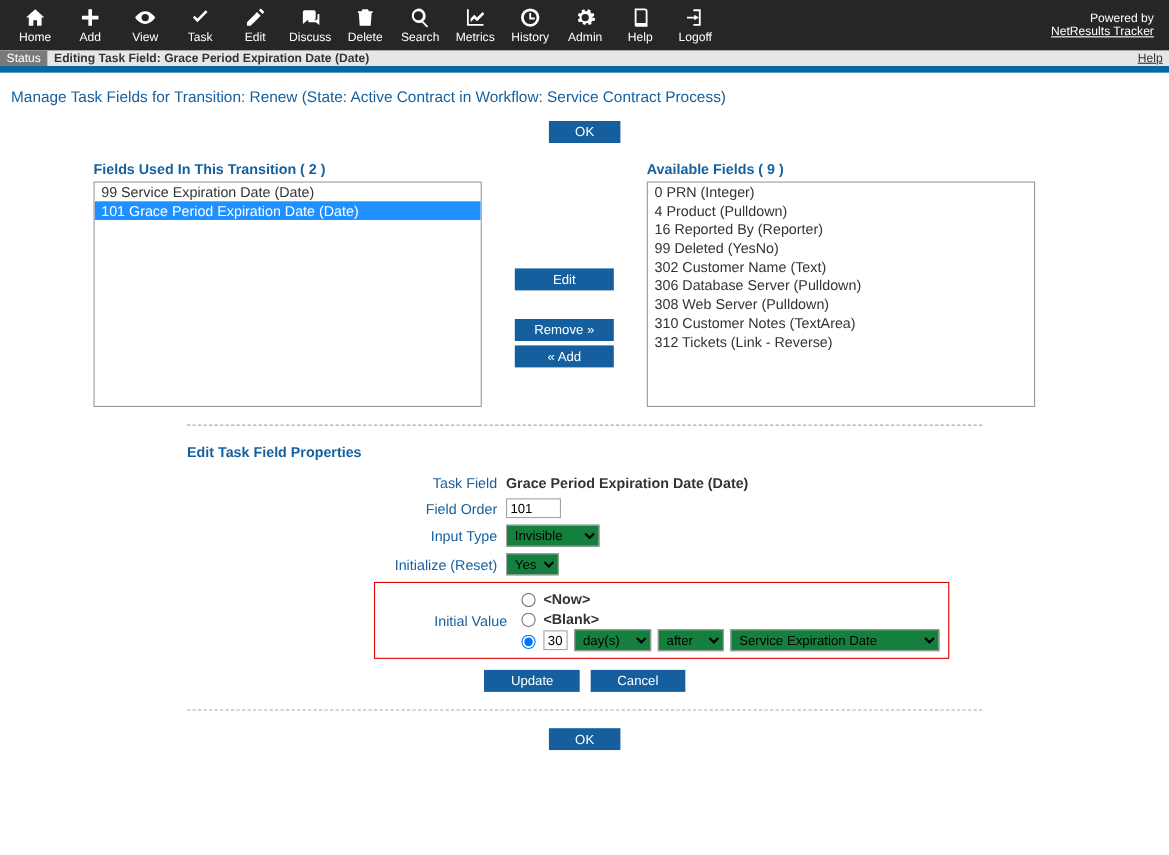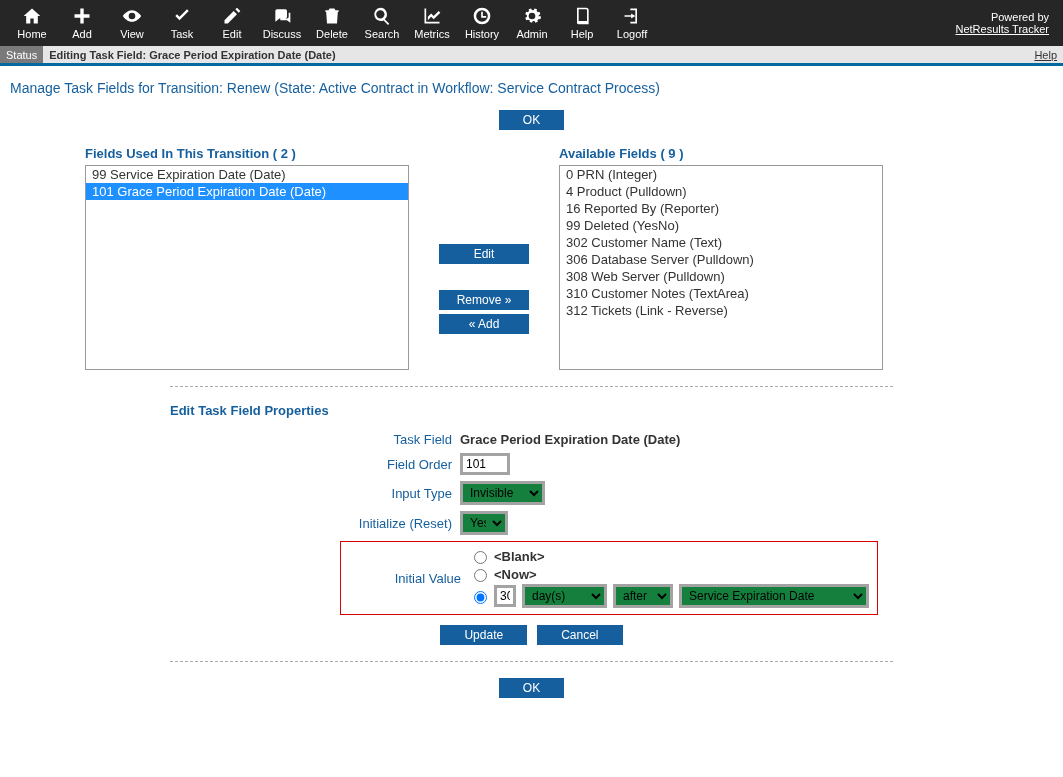--- a/index.html
+++ b/index.html
@@ -30,21 +30,21 @@
   cursor: pointer;
   font-size: 11px;
 }
 .toolbar-icon { font-size: 18px; line-height: 1; margin-bottom: 2px; fill: #fff; }
 .toolbar-right { margin-left: auto; text-align: right; font-size: 11px; padding-right: 6px;}
 .toolbar-right a { color: #fff; text-decoration: underline; }
 
 
 .statusbar {
   background: #e6e6e6;
-  border-bottom: 3px solid #0369a1;
+  border-bottom: 6px solid #0369a1;
   display: flex;
   align-items: center;
   height: 20px;
   font-size: 11px;
 }
 .statusbar .status-label {
   background: #7a7a7a;
   color: #fff;
   padding: 2px 6px;
   height: 100%;
@@ -76,21 +76,21 @@
 
 
 .panels {
   display: flex;
   padding: 0 85px;
   gap: 20px;
 }
 .panel-col { flex: 0 0 auto; }
 .panel-title { color: #155f9e; font-weight: bold; font-size: 13px; margin: 8px 0 4px 0; }
 .listbox {
-  width: 324px;
+  width: 353px;
   height: 205px;
   border: 1px solid #999;
   overflow-y: scroll;
   background: #fff;
   font-size: 13px;
   padding:0;
 }
 .listbox-item { padding: 1px 6px; cursor: pointer; white-space: nowrap;}
 .listbox-item.selected { background: #1e90ff; color: #fff; }
 
@@ -106,21 +106,21 @@
   border-top: 1px dashed #aaa;
   margin: 16px 170px;
 }
 
 
 .props-area { padding: 0 170px; }
 .props-title { color: #155f9e; font-weight: bold; font-size: 13px; margin-bottom: 14px; }
 .prop-row { display:flex; align-items: center; margin: 6px 0; }
 .prop-label { width: 290px; text-align: right; color: #155f9e; padding-right: 8px; font-size: 13px;}
 .prop-value { font-size: 13px; }
-.input-text { border:3px solid #a3a3a3; font-size:12px; padding:1px 3px; }
+.input-text { border:1px solid #a3a3a3; font-size:12px; padding:1px 3px; }
 select.input-text { background:#15803d; }
 
 
 .initial-box {
   border: 1px solid #d00;
   padding: 6px 8px;
   display:flex;
   align-items: center;
 }
 .initial-radios { display:flex; flex-direction:column; gap:2px; }
@@ -308,31 +308,31 @@
       </select>
     </div>
   </div>
 
   <div class="prop-row">
     <div class="initial-box" style="margin-left: 170px;">
       <div class="prop-label" style="width:120px;">Initial Value</div>
       <div class="initial-radios">
         <label class="radio-row">
           <input type="radio" name="iv" style="">
-          <span class="bold">&lt;Blank&gt;</span>
+          <span class="bold">&lt;Now&gt;</span>
         </label>
         <label class="radio-row">
           <input type="radio" name="iv" style="">
-          <span class="bold">&lt;Now&gt;</span>
+          <span class="bold">&lt;Blank&gt;</span>
         </label>
         <div class="radio-row">
           <input type="radio" name="iv" checked="" style="">
           <div class="inl">
             <input class="input-text" style="width: 22px;" value="30">
-            <select class="input-text" style="width:85px"><option>day(s)</option></select>
+            <select class="input-text" style="width:70px"><option>day(s)</option></select>
             <select class="input-text" style="width:60px"><option>after</option></select>
             <select class="input-text" style="width:190px"><option>Service Expiration Date</option></select>
           </div>
         </div>
       </div>
     </div>
   </div>
 
   <div class="center-row" style="margin-top:10px">
     <button class="btn">Update</button>

